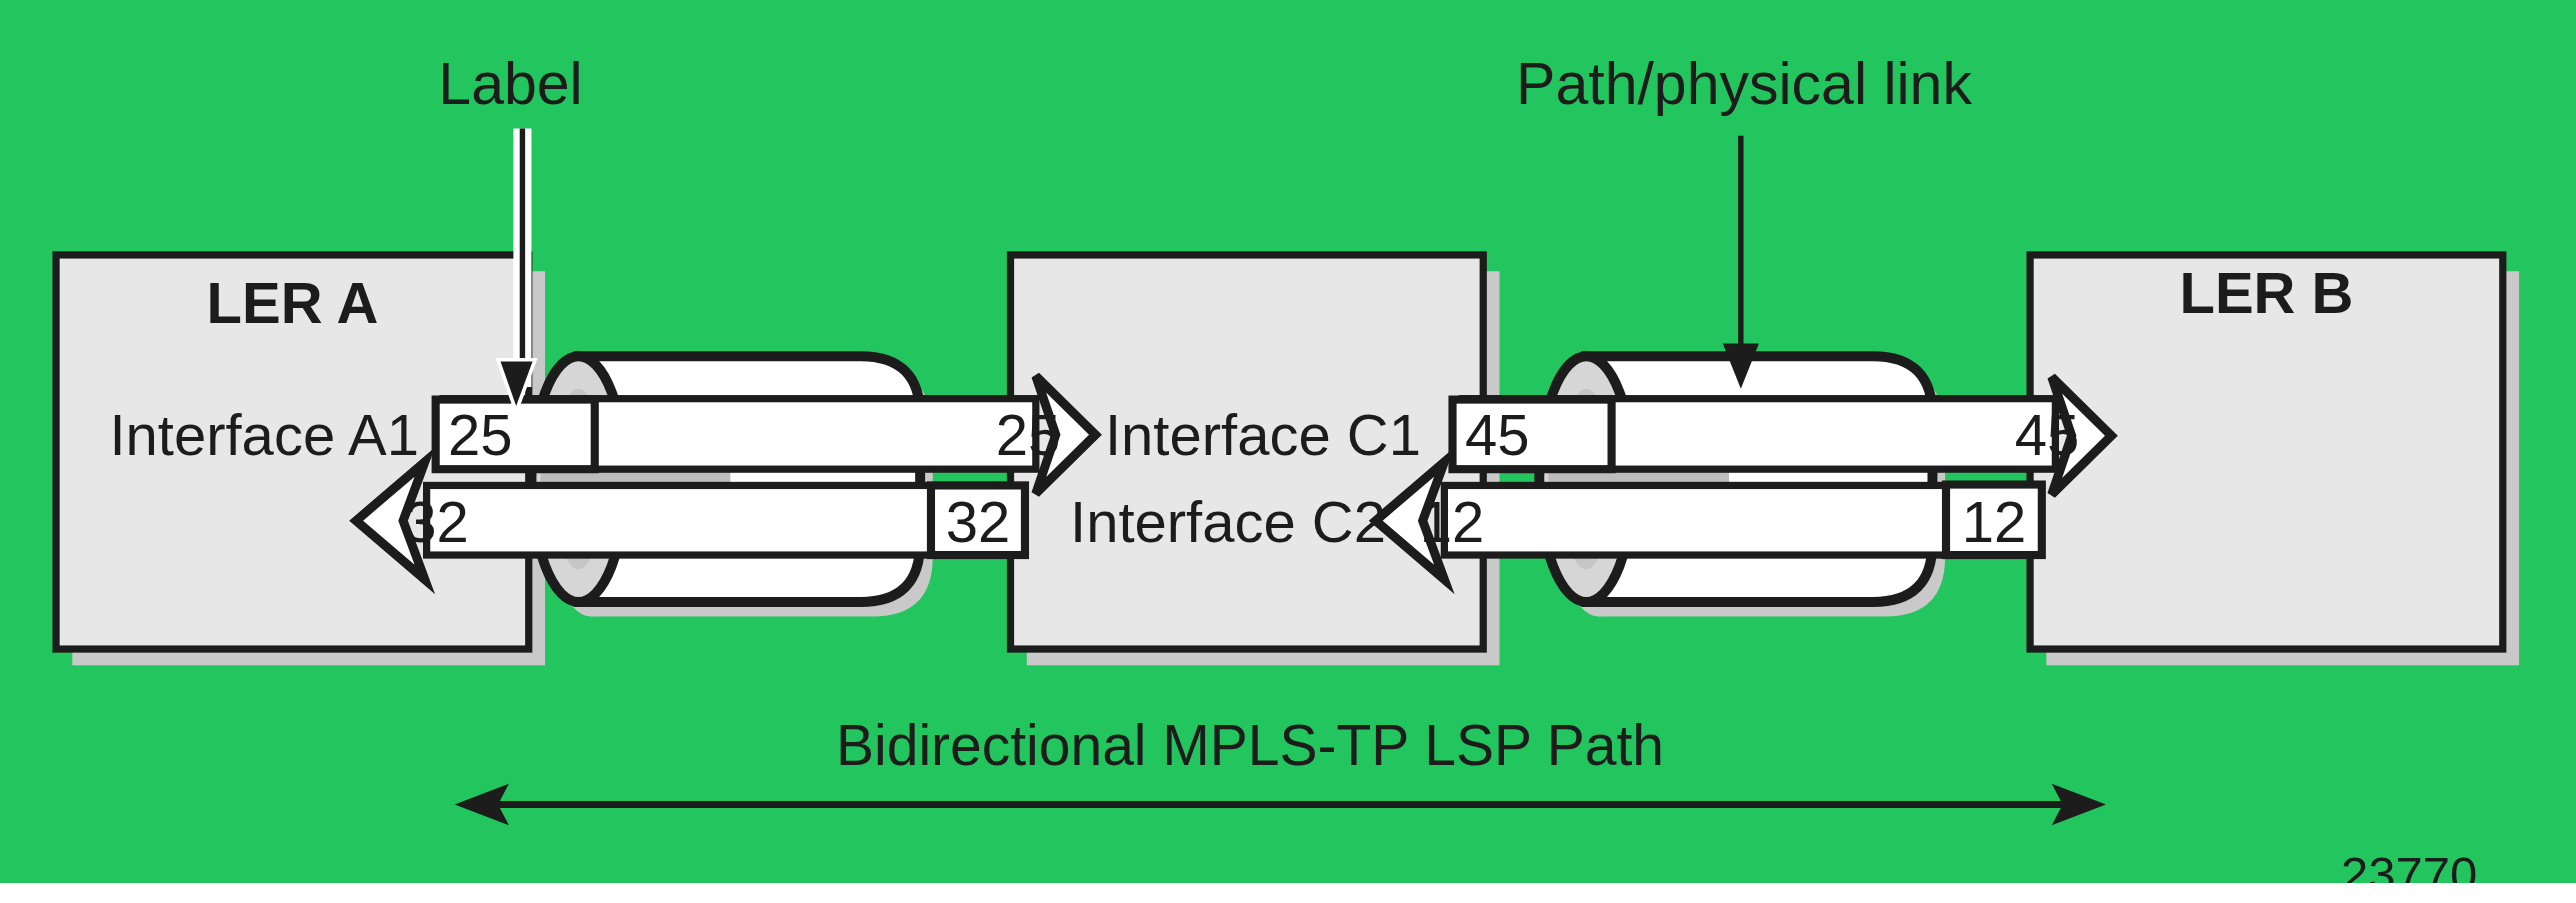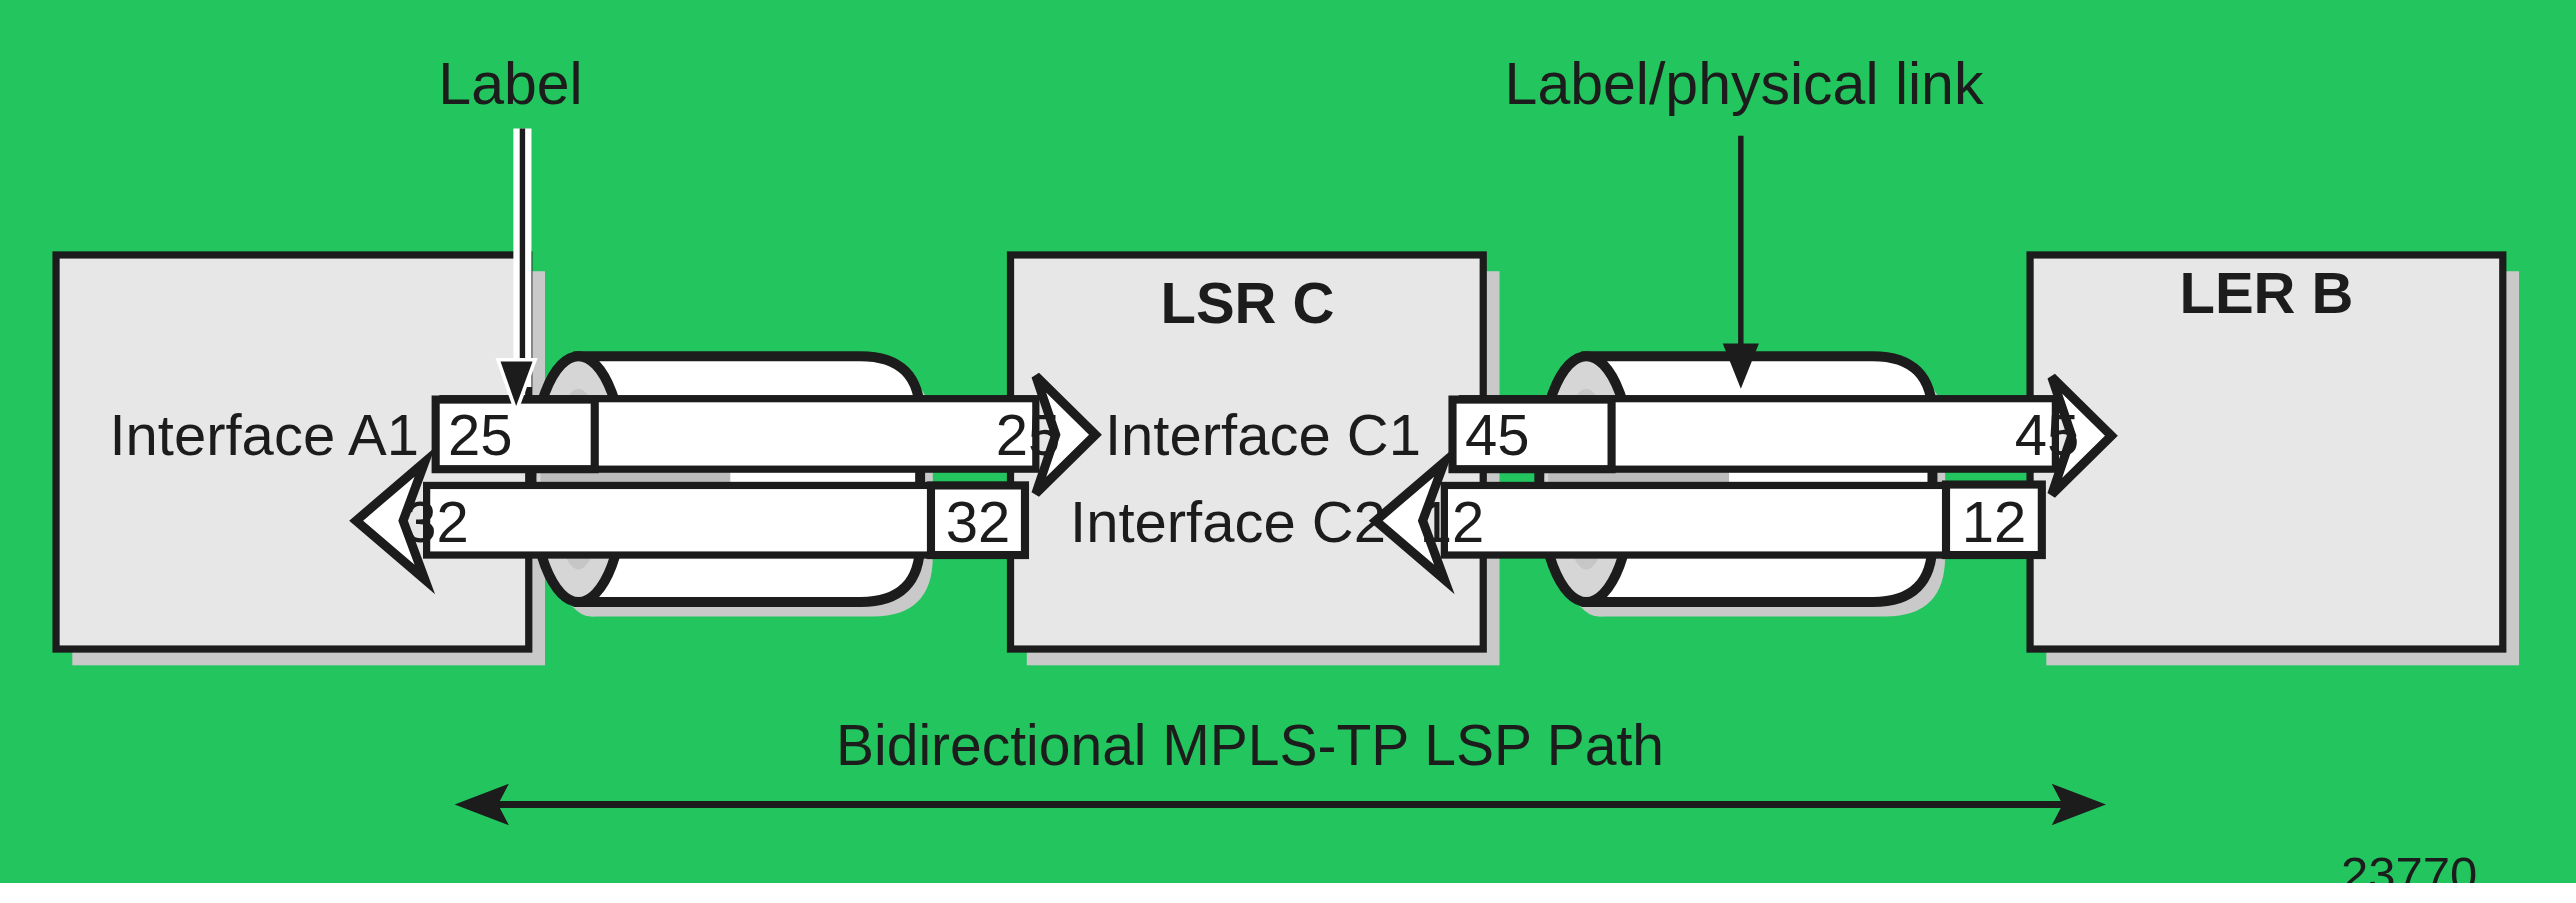--- a/index.html
+++ b/index.html
@@ -99,24 +99,24 @@
     </g>
 
     <g>
       <line x1="1926" y1="150" x2="1926" y2="392" stroke="#1c1c1c" stroke-width="6"></line>
       <path d="M1926,430 L1906,380 L1946,380 Z" fill="#1c1c1c"></path>
     </g>
   </svg>
 
   <div class="txt fs-ann" style="left:375px;top:52px;width:271px;">Label</div>
 
-  <div class="txt fs-ann" style="left:1473px;top:52px;width:542px;">Label/physical link</div>
+  <div class="txt fs-ann" style="left:1473px;top:52px;width:542px;">Path/physical link</div>
 
+  <div class="txt fs-node" style="left:56px;top:271px;width:473px;">LER A</div>
 
-  <div class="txt fs-node" style="left:1011px;top:271px;width:473px;">LSR C</div>
 
   <div class="txt fs-node" style="left:2030px;top:261px;width:473px;">LER B</div>
 
   <div class="txt fs-iface ta-r" style="left:57px;top:403px;width:362px;">Interface A1</div>
 
   <div class="txt fs-iface" style="left:1105px;top:403px;width:380px;">Interface C1</div>
 
   <div class="txt fs-iface" style="left:1038px;top:490px;width:380px;text-align:center;">Interface C2</div>
 
 

